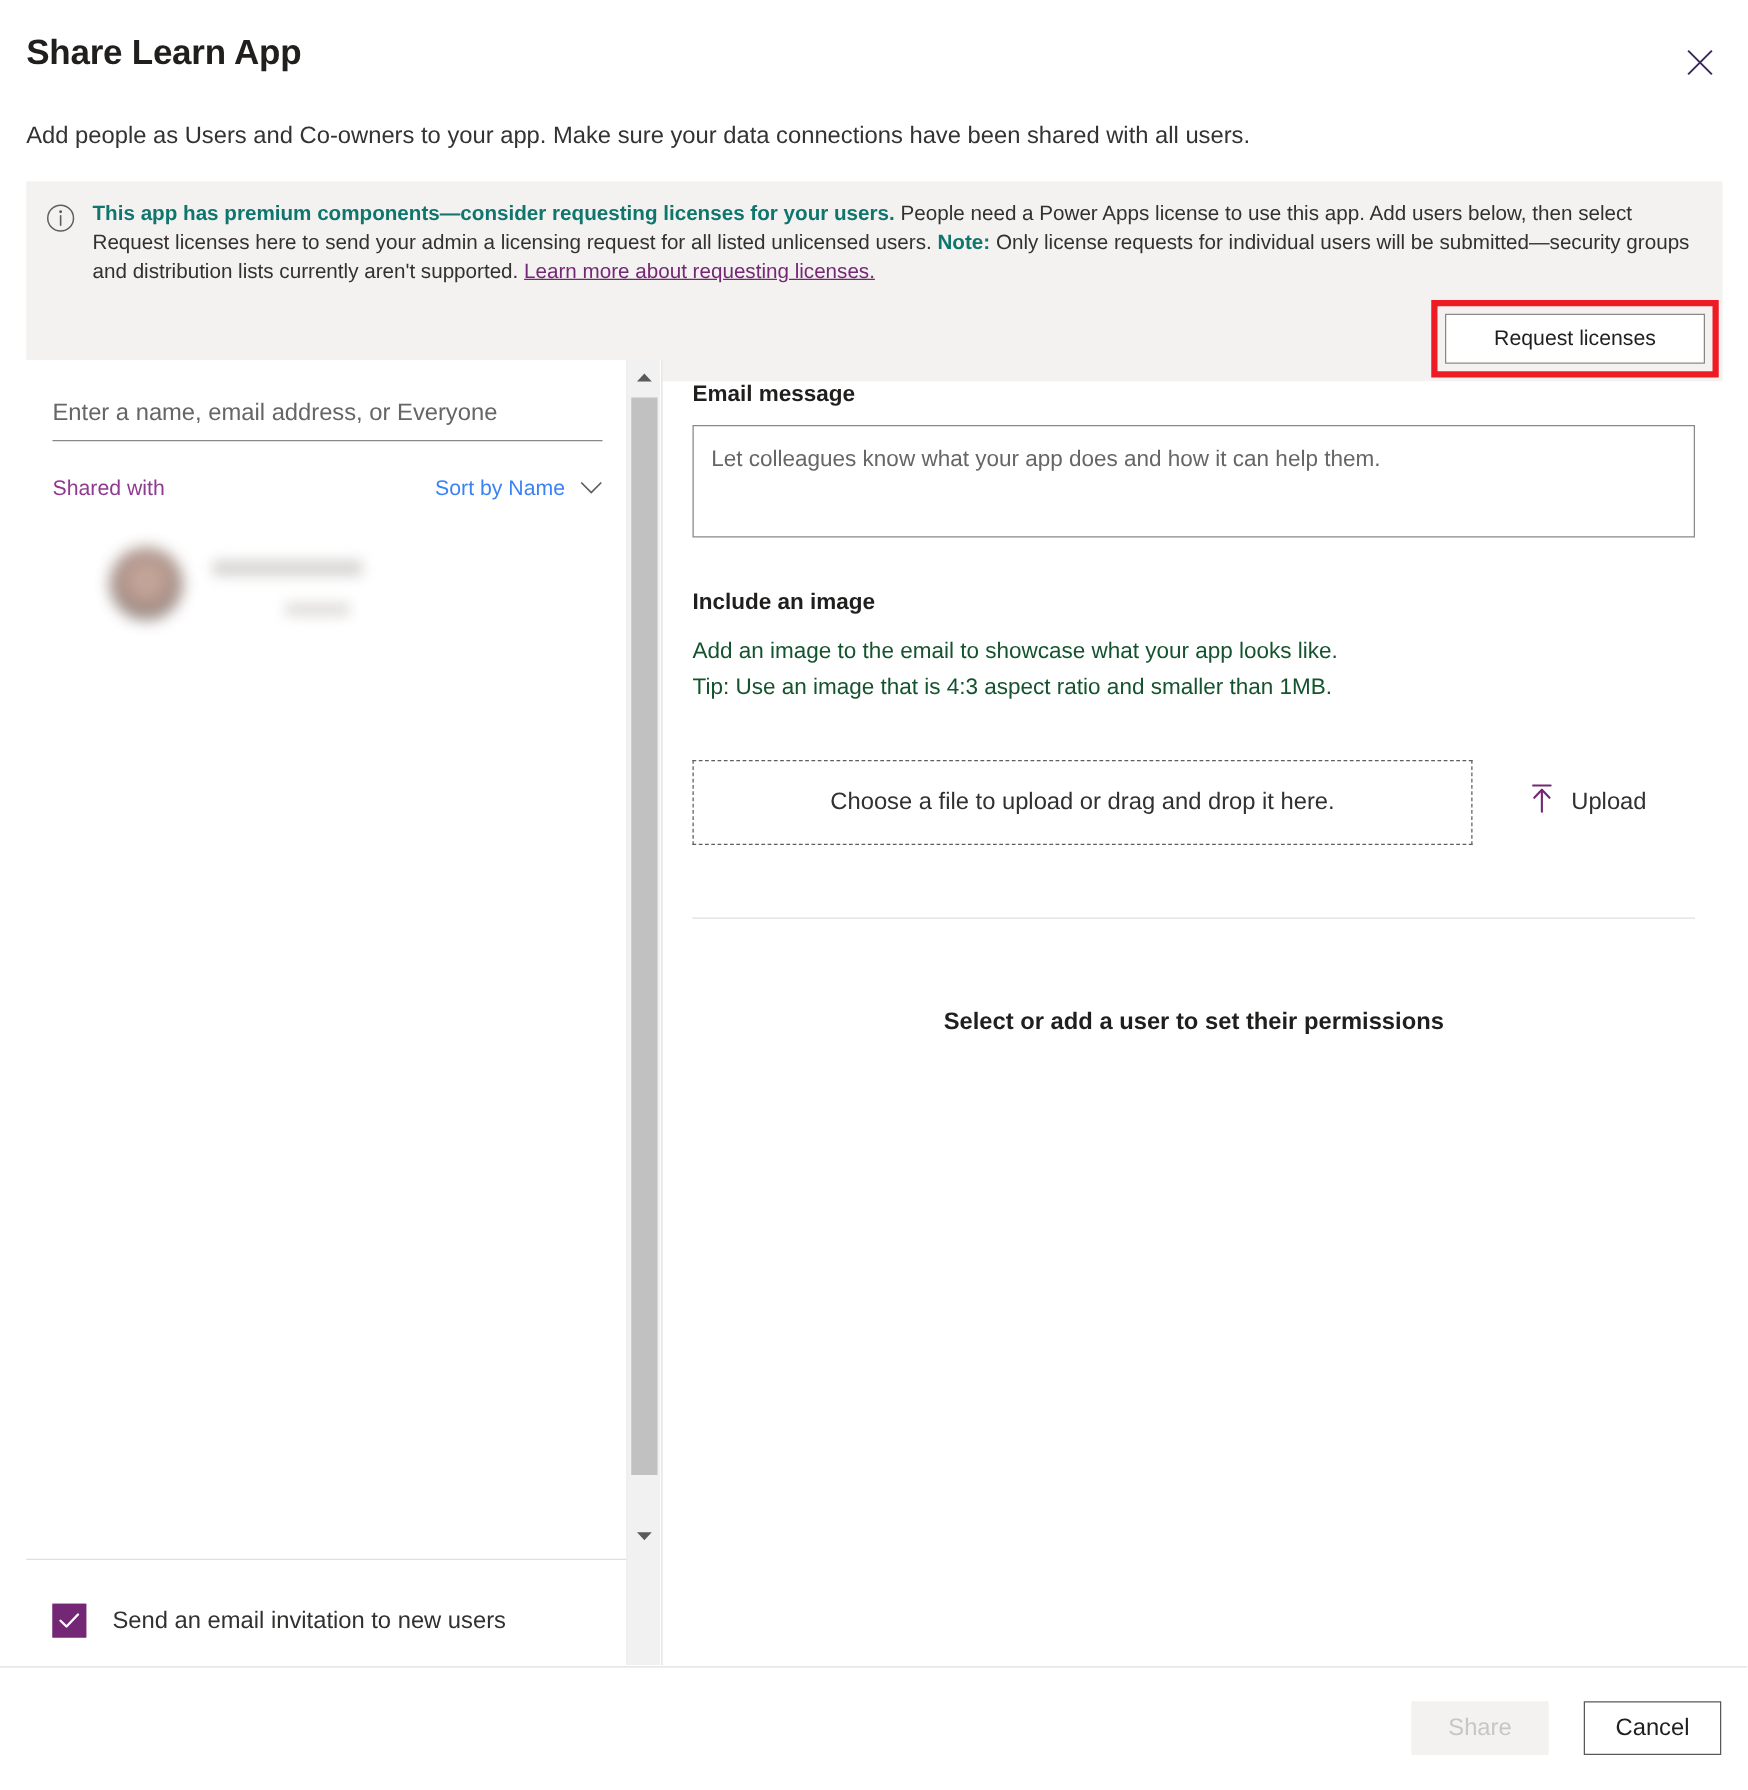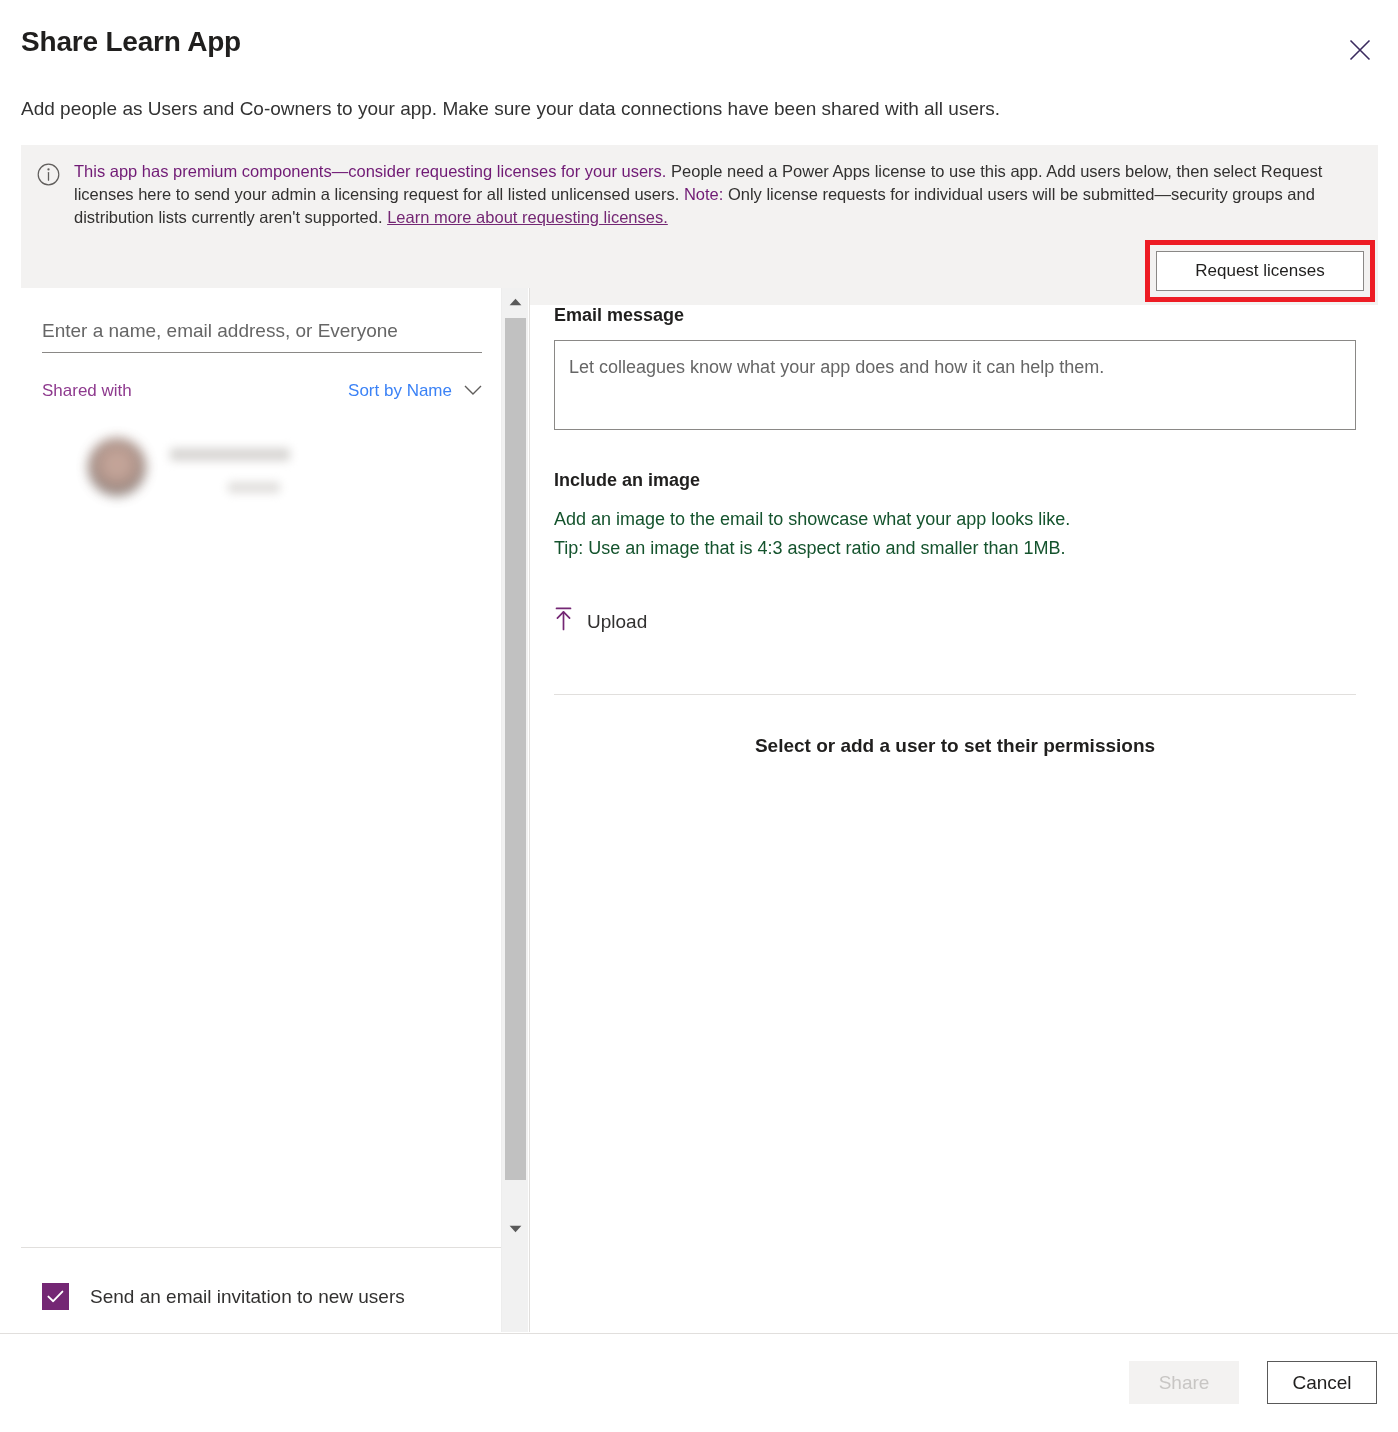--- a/index.html
+++ b/index.html
@@ -70,21 +70,21 @@
     flex: 0 0 auto;
     margin-top: 3px;
     margin-right: 14px;
   }
   #banner-text {
     font-size: 16.5px;
     line-height: 23px;
     color: #323130;
     max-width: 1290px;
   }
-  #banner-text b { font-weight: normal; color: #701a75; }
+  #banner-text b { font-weight: bold; color: #0f766e; }
   .banner-link {
     color: #742774;
     text-decoration: underline;
     cursor: pointer;
   }
   #banner-action-row {
     display: flex;
     justify-content: flex-end;
     padding: 11px 0 0 0;
   }
@@ -330,21 +330,21 @@
     font-family: "Liberation Sans", sans-serif;
     padding: 0;
     justify-content: space-between;
   }
   #right-divider {
     margin-top: 58px;
     height: 1px;
     background: #e1dfdd;
   }
   #permissions-empty-text {
-    margin-top: 40px;
+    margin-top: 72px;
     text-align: center;
     font-size: 19px;
     font-weight: bold;
     color: #201f1e;
   }
 
   
   #footer-separator {
     position: absolute;
     left: 0;
@@ -473,20 +473,21 @@
   <div class="section-title">Email message</div>
   <textarea id="email-message-textarea" placeholder="Let colleagues know what your app does and how it can help them." style=""></textarea>
 
   <div id="include-image-block">
     <div class="section-title">Include an image</div>
     <div class="helper-text">Add an image to the email to showcase what your app looks like.</div>
     <div class="helper-text">Tip: Use an image that is 4:3 aspect ratio and smaller than 1MB.</div>
   </div>
 
   <div id="upload-row">
+    <div id="dropzone">Choose a file to upload or drag and drop it here.</div>
     <button id="upload-button">
       <span>
         <svg width="19" height="24" viewBox="0 0 19 24" aria-hidden="true">
           <path d="M2.5 1.4 L16.5 1.4" stroke="#742774" stroke-width="1.7" stroke-linecap="round"></path>
           <path d="M9.5 22.4 L9.5 5.2" stroke="#742774" stroke-width="1.7" stroke-linecap="round"></path>
           <path d="M3.4 11.2 L9.5 4.8 L15.6 11.2" stroke="#742774" stroke-width="1.7" fill="none" stroke-linecap="round" stroke-linejoin="round"></path>
         </svg>
       </span>
       <span>Upload</span>
     </button>

